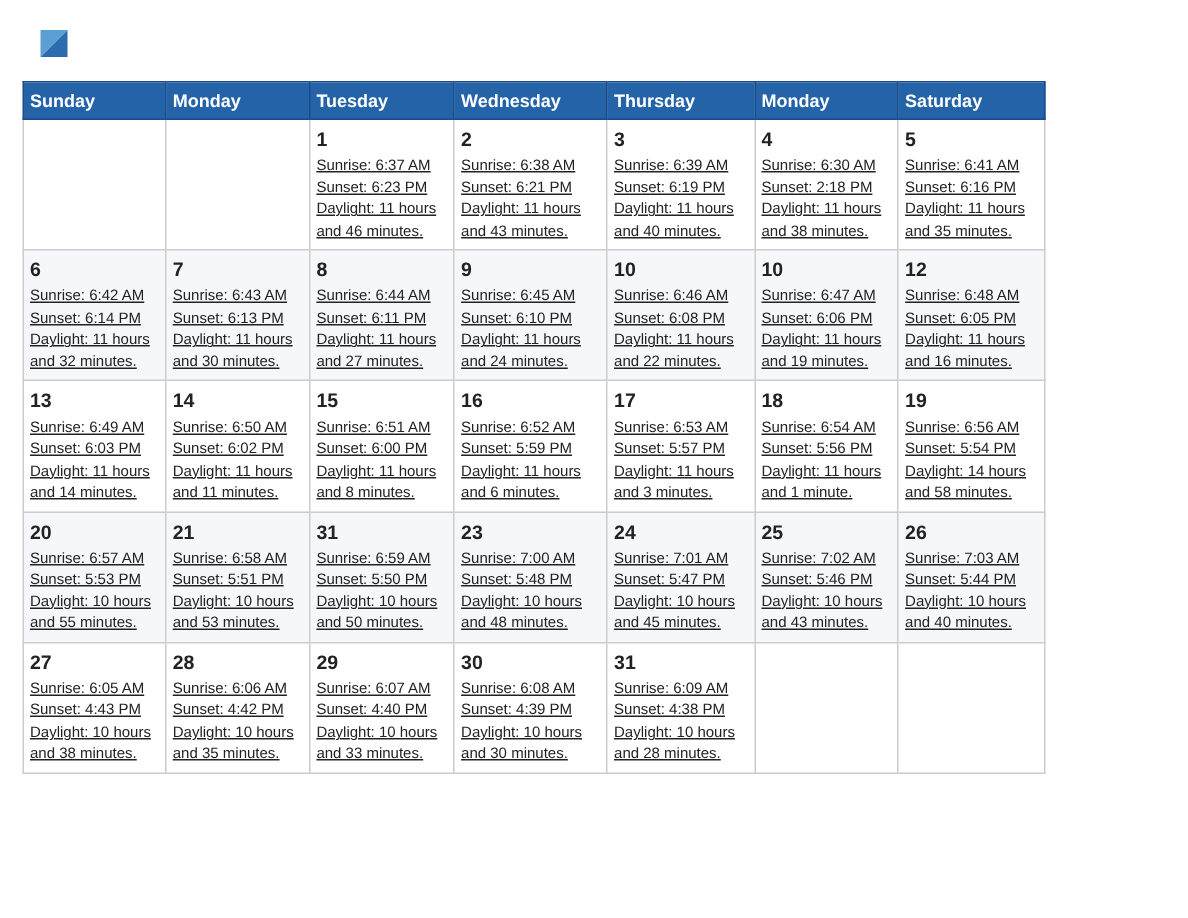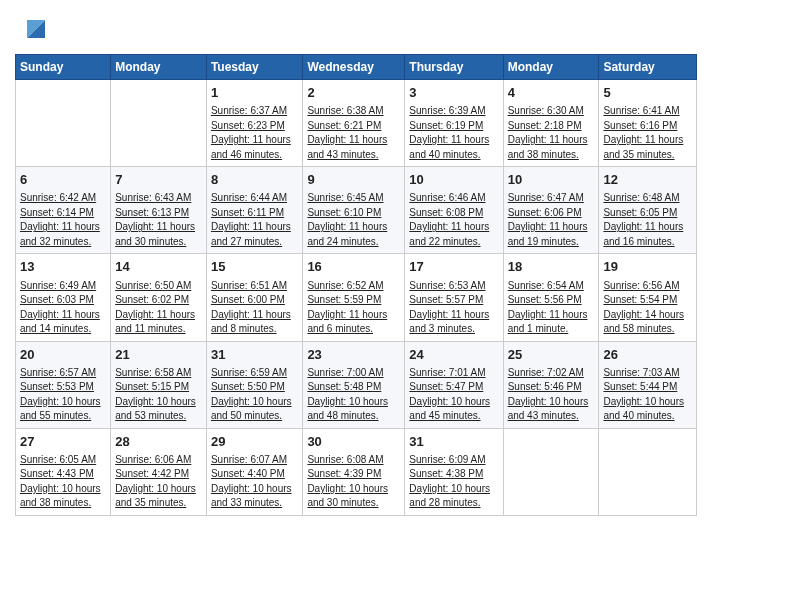--- a/index.html
+++ b/index.html
@@ -216,21 +216,21 @@
             <div class="day-info"><span>Sunrise: 6:56 AM</span><br><span>Sunset: 5:54 PM</span><br><span>Daylight: 14 hours and 58 minutes.</span></div>
           </td>
         </tr>
         <tr>
           <td>
             <span class="day-number">20</span>
             <div class="day-info"><span>Sunrise: 6:57 AM</span><br><span>Sunset: 5:53 PM</span><br><span>Daylight: 10 hours and 55 minutes.</span></div>
           </td>
           <td>
             <span class="day-number">21</span>
-            <div class="day-info"><span>Sunrise: 6:58 AM</span><br><span>Sunset: 5:15 PM</span><br><span>Daylight: 10 hours and 53 minutes.</span></div>
+            <div class="day-info"><span>Sunrise: 6:58 AM</span><br><span>Sunset: 5:51 PM</span><br><span>Daylight: 10 hours and 53 minutes.</span></div>
           </td>
           <td>
             <span class="day-number">31</span>
             <div class="day-info"><span>Sunrise: 6:59 AM</span><br><span>Sunset: 5:50 PM</span><br><span>Daylight: 10 hours and 50 minutes.</span></div>
           </td>
           <td>
             <span class="day-number">23</span>
             <div class="day-info"><span>Sunrise: 7:00 AM</span><br><span>Sunset: 5:48 PM</span><br><span>Daylight: 10 hours and 48 minutes.</span></div>
           </td>
           <td>

